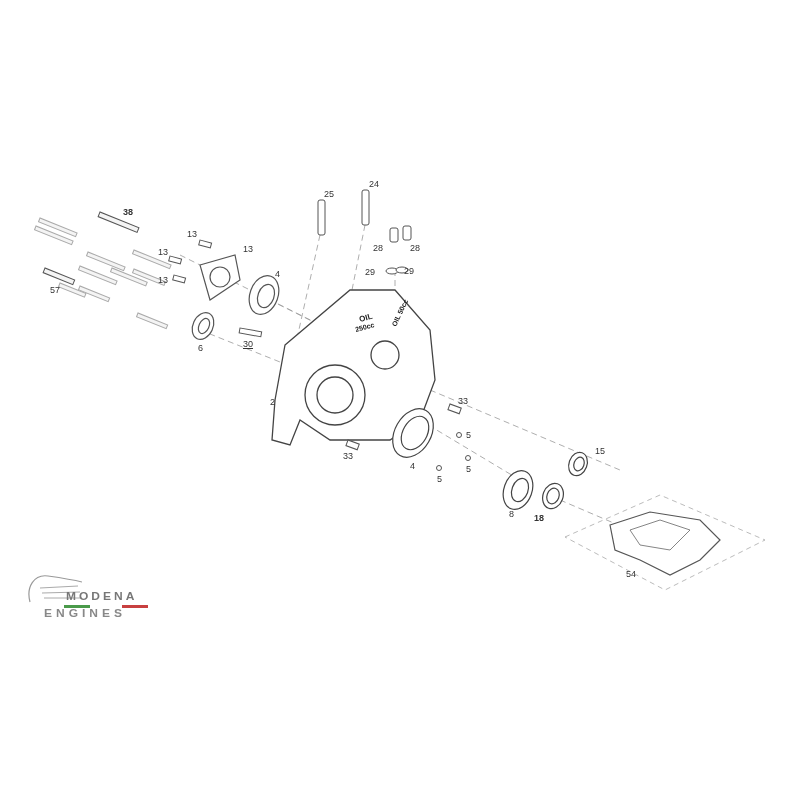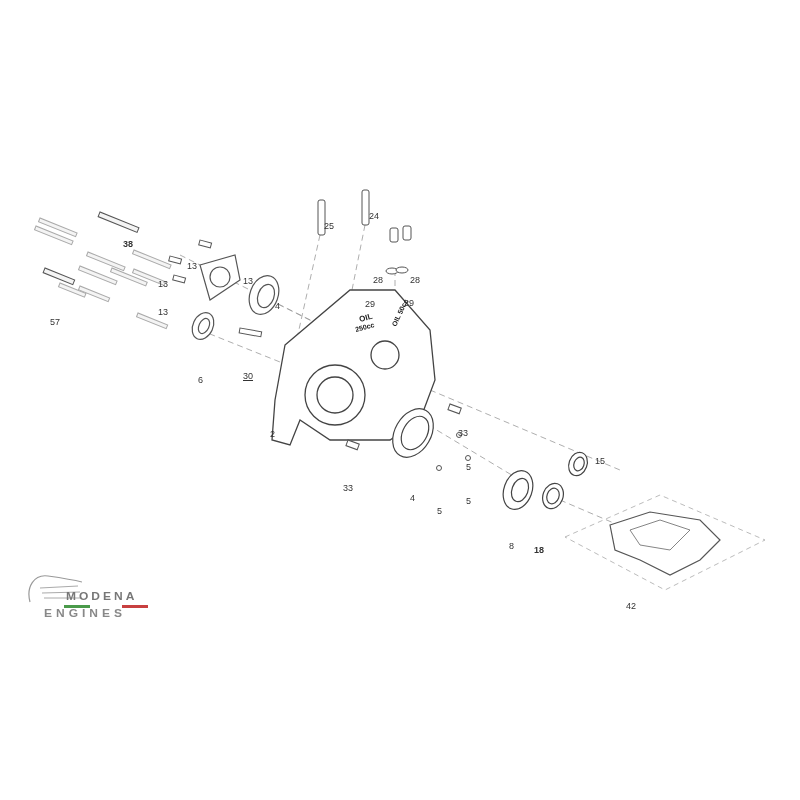--- a/index.html
+++ b/index.html
@@ -1,19 +1,19 @@
 <!DOCTYPE html>
 <html><head>
 <meta charset="utf-8">
 <style>
   html, body { margin: 0; padding: 0; background: #ffffff; }
   body { width: 800px; height: 800px; position: relative; overflow: hidden;
          font-family: "Liberation Sans", sans-serif; }
   #diagram { position: absolute; left: 0; top: 0; width: 800px; height: 800px; }
-  .lbl { position: absolute; font-size: 9px; color: #333; line-height: 1; white-space: nowrap; margin-top: 32px; }
+  .lbl { position: absolute; font-size: 9px; color: #333; line-height: 1; white-space: nowrap; }
   .logo { position: absolute; left: 22px; top: 562px; width: 140px; height: 62px; }
   .logo .w1 { position: absolute; left: 44px; top: 28px; font-size: 12px; letter-spacing: 3px;
               color: #777; font-weight: bold; transform: scaleY(0.85); }
   .logo .w2 { position: absolute; left: 22px; top: 45px; font-size: 12px; letter-spacing: 4px;
               color: #888; font-weight: bold; transform: scaleY(0.85); }
   .logo .green { position: absolute; left: 42px; top: 43px; width: 26px; height: 3px; background: #4a9a4a; }
   .logo .red { position: absolute; left: 100px; top: 43px; width: 26px; height: 3px; background: #c84040; }
 </style>
 </head>
 <body>
@@ -141,24 +141,24 @@
     <div class="lbl" style="left: 410px; top: 244px;">28</div>
     <div class="lbl" style="left: 365px; top: 268px;">29</div>
     <div class="lbl" style="left: 404px; top: 267px;">29</div>
     <div class="lbl" style="left: 270px; top: 398px;">2</div>
     <div class="lbl" style="left: 458px; top: 397px;">33</div>
     <div class="lbl" style="left: 466px; top: 431px;">5</div>
     <div class="lbl" style="left: 343px; top: 452px;">33</div>
     <div class="lbl" style="left: 410px; top: 462px;">4</div>
     <div class="lbl" style="left: 466px; top: 465px;">5</div>
     <div class="lbl" style="left: 437px; top: 475px;">5</div>
-    <div class="lbl" style="left: 595px; top: 425px; text-align: right;">15</div>
+    <div class="lbl" style="left: 595px; top: 447px; text-align: right;">15</div>
     <div class="lbl" style="left: 509px; top: 510px;">8</div>
     <div class="lbl" style="left: 534px; top: 514px; font-weight: bold;">18</div>
-    <div class="lbl" style="left: 626px; top: 570px;">42</div>
+    <div class="lbl" style="left: 626px; top: 570px;">54</div>
   </div>
 
 <div class="logo">
   <svg width="60" height="50" style="position:absolute;left:0;top:0">
     <path d="M8 40 C4 25 12 12 26 14 C40 16 52 18 60 20" stroke="#999" stroke-width="1.2" fill="none"></path>
     <path d="M18 26 L56 24 M20 31 L58 30 M22 36 L60 36" stroke="#aaa" stroke-width="1" fill="none"></path>
   </svg>
   <div class="w1">MODENA</div>
   <div class="green"></div>
   <div class="red"></div>

